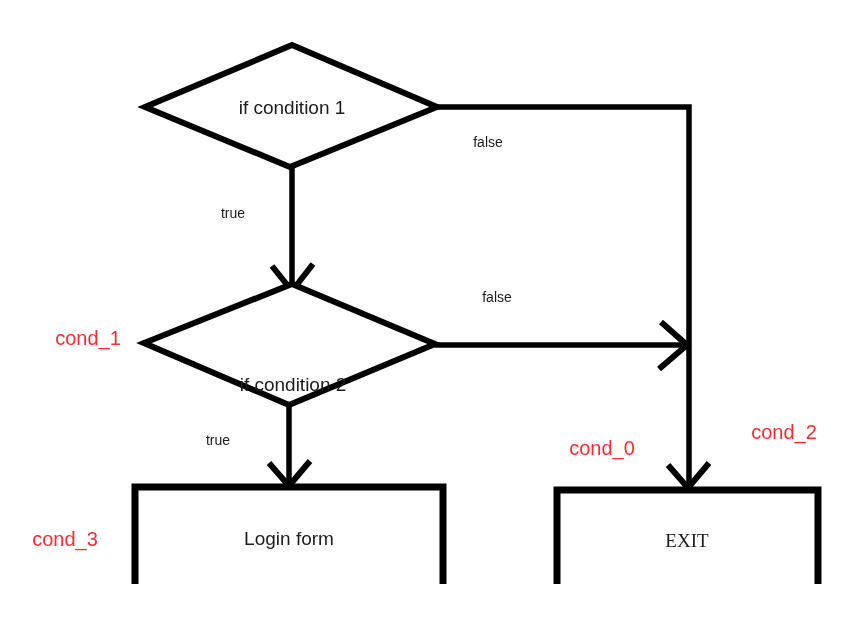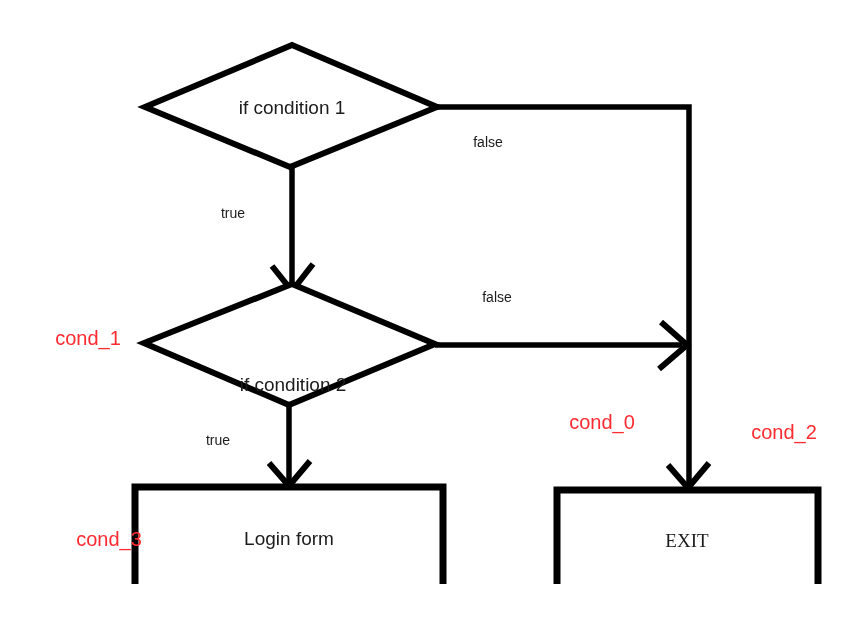--- a/index.html
+++ b/index.html
@@ -97,19 +97,19 @@
   <div class="label edge-label" style="left:233px; top:213px;">true</div>
 
   <div class="label edge-label" style="left:488px; top:142px;">false</div>
 
   <div class="label edge-label" style="left:497px; top:297px;">false</div>
 
   <div class="label edge-label" style="left:218px; top:440px;">true</div>
 
   <div class="label annotation" style="left:88px; top:338px;">cond_1</div>
 
-  <div class="label annotation" style="left:65px; top:539px;margin-left:44px;">cond_3</div>
+  <div class="label annotation" style="left:65px; top:539px;">cond_3</div>
 
-  <div class="label annotation" style="left:602px; top:422px;text-align:right;">cond_0</div>
+  <div class="label annotation" style="left:602px; top:448px;text-align:right;">cond_0</div>
 
   <div class="label annotation" style="left:784px; top:432px;">cond_2</div>
 
 </div>
 
 </body></html>

